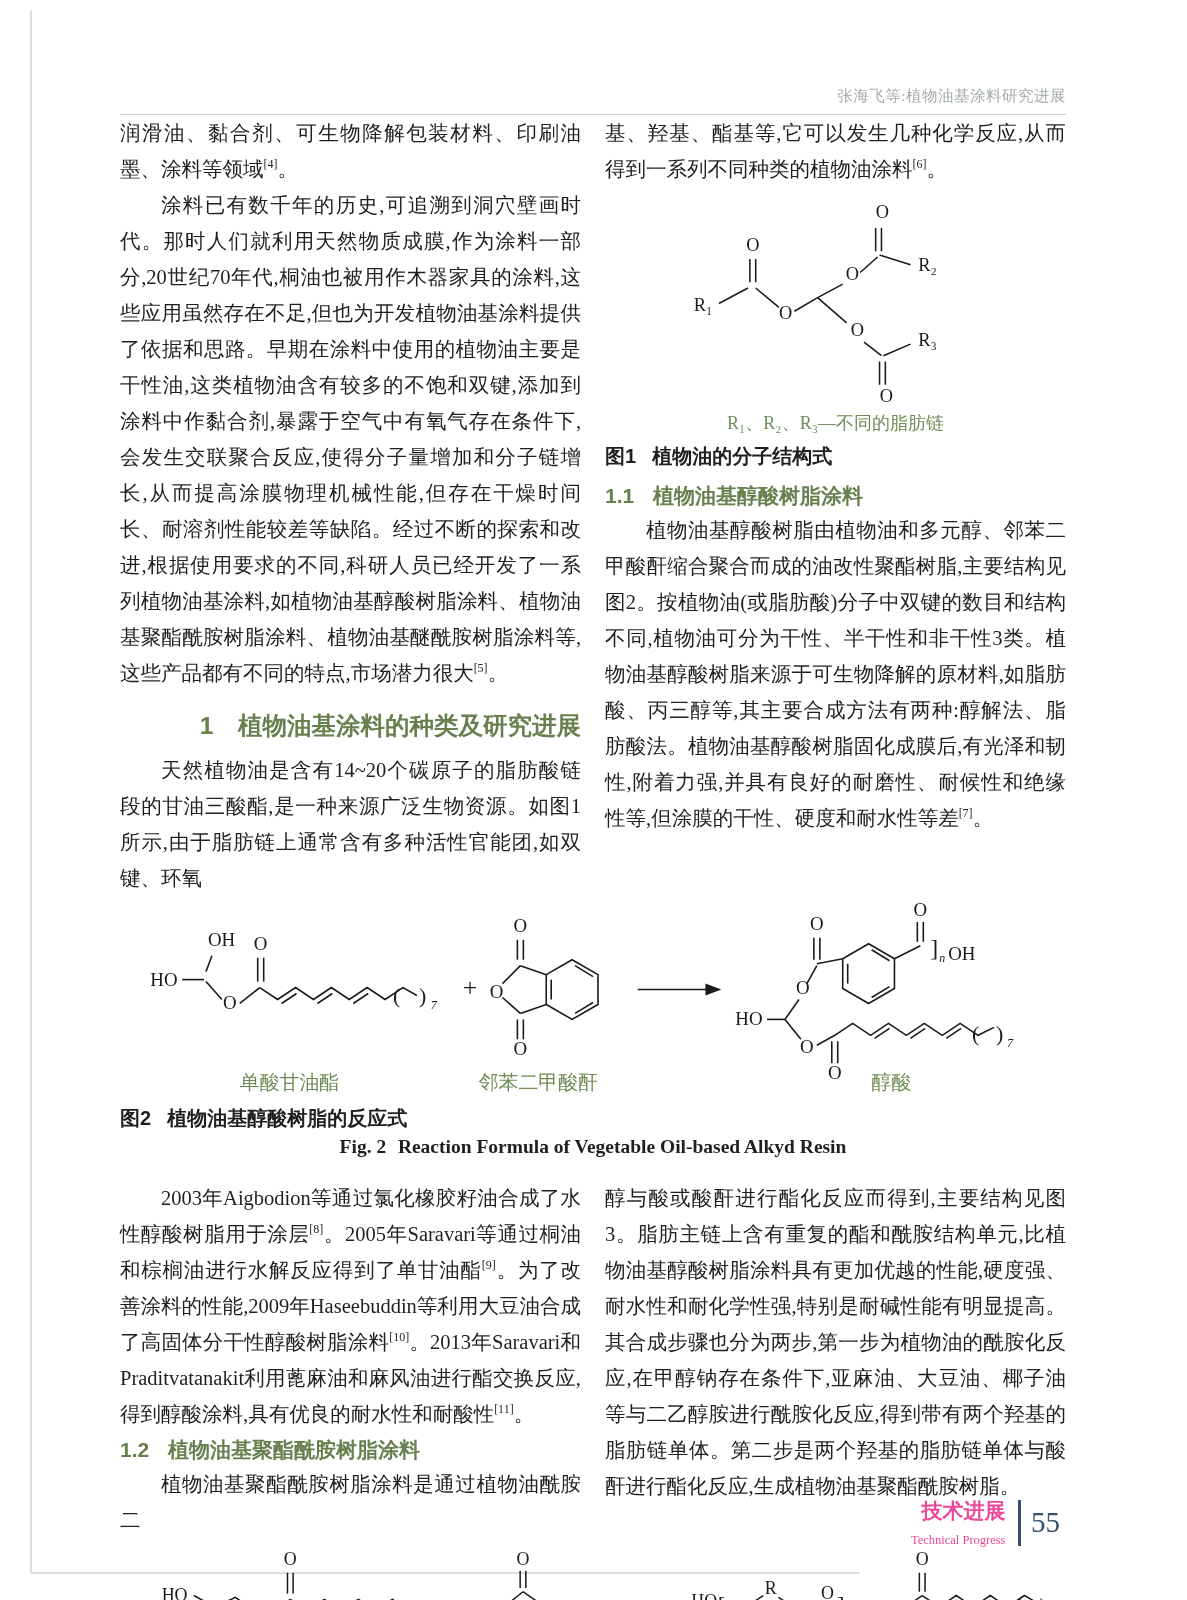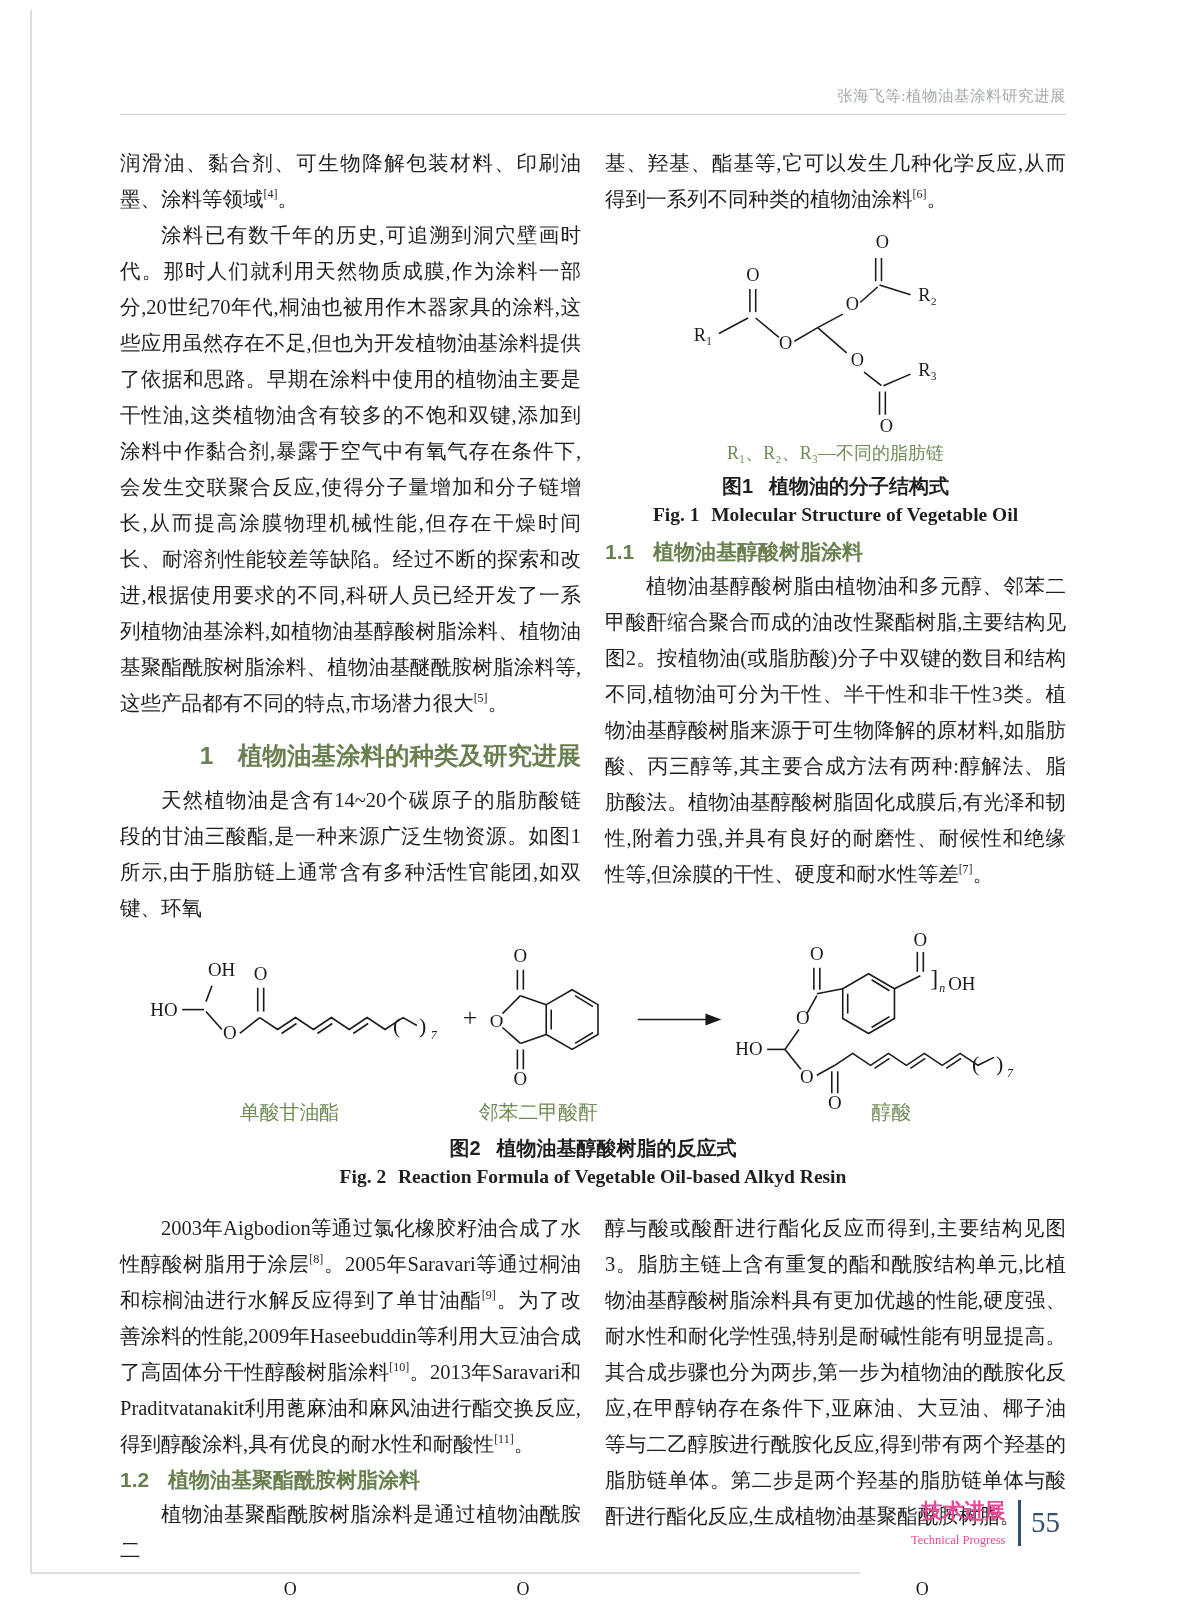--- a/index.html
+++ b/index.html
@@ -4,36 +4,36 @@
 <style>
   html,body{margin:0;padding:0;}
   body{width:1187px;height:1600px;position:relative;background:#ffffff;overflow:hidden;
        font-family:"Liberation Serif","DejaVu Serif",serif;color:#1f1f1f;}
   .edge-left{position:absolute;left:30px;top:10px;bottom:26px;width:2px;background:#dcdedd;}
   .edge-bottom{position:absolute;left:30px;bottom:26px;width:830px;height:2px;background:#dcdedd;}
   .content{position:absolute;left:120px;top:86px;width:946px;}
   .running-head{text-align:right;font-size:15.5px;color:#a3aca6;letter-spacing:.5px;
                 font-family:Liberation Serif, serif;}
   .head-rule{height:0;border-bottom:1.5px solid #c9cecb;margin-top:7px;}
-  .cols{display:flex;gap:24px;margin-top:30px;}
+  .cols{display:flex;gap:24px;}
   .col{flex:1;min-width:0;}
   .p{margin:0;font-size:20.5px;line-height:36px;text-align:justify;}
   .ind{text-indent:2em;}
   sup{font-size:12px;line-height:0;vertical-align:super;}
   .h1g{margin:18px 0 10px 0;font-size:24.5px;font-weight:bold;color:#68804f;
        font-family:"Liberation Sans","DejaVu Sans",sans-serif;text-align:right;}
   .h1g .hsp{margin-left:1em;}
   .h2g{margin:4px 0 2px 0;font-size:21px;font-weight:bold;color:#68804f;
        font-family:"Liberation Sans","DejaVu Sans",sans-serif;}
   .h2g .hsp{margin-left:.9em;}
   figure{margin:0;padding:0;}
   .fig1{ text-align:center;margin:12px 0 12px 0;}
   .figfull{margin:6px 0 2px 0;text-align:center;}
   .legend{font-size:18px;color:#6f8c55;margin-top:4px;}
-  .cap-cn{font-size:20px;font-weight:bold;margin-top:8px;text-align:center;
+  .cap-cn{font-size:20px;font-weight:bold;margin-top:8px;text-align:left;
           font-family:"Liberation Sans","DejaVu Sans",sans-serif;}
   .cap-cn .capsp{margin-left:.8em;}
   .cap-en{font-size:19.5px;font-weight:bold;margin-top:4px;text-align:center;}
   .cap-en .capsp{margin-left:.6em;}
   svg{display:block;margin:0 auto;}
   svg line, svg path, svg polyline{stroke:#1a1a1a;stroke-width:1.6;fill:none;}
   svg polygon.ah{fill:#1a1a1a;stroke:none;}
   svg text{fill:#1a1a1a;font-family:"Liberation Serif","DejaVu Serif",serif;font-size:19px;}
   svg text.sm{font-size:12px;font-style:italic;}
   svg text.pr{font-size:22px;}
@@ -97,21 +97,20 @@
             <text x="172" y="84" text-anchor="middle">O</text>
             <text x="203" y="20" text-anchor="middle">O</text>
             <text x="240" y="74">R₂</text>
             <text x="177" y="142" text-anchor="middle">O</text>
             <text x="207" y="210" text-anchor="middle">O</text>
             <text x="240" y="152">R₃</text>
           </g>
         </svg>
         <div class="legend">R₁、R₂、R₃—不同的脂肪链</div>
         <div class="cap-cn"><span>图1</span><span class="capsp">植物油的分子结构式</span></div>
-        <div class="cap-en"><span>Fig. 1</span><span class="capsp">Molecular Structure of Vegetable Oil</span></div>
       </figure>
 
       <h3 class="h2g"><span>1.1</span><span class="hsp">植物油基醇酸树脂涂料</span></h3>
       <p class="p ind">植物油基醇酸树脂由植物油和多元醇、邻苯二甲酸酐缩合聚合而成的油改性聚酯树脂,主要结构见图2。按植物油(或脂肪酸)分子中双键的数目和结构不同,植物油可分为干性、半干性和非干性3类。植物油基醇酸树脂来源于可生物降解的原材料,如脂肪酸、丙三醇等,其主要合成方法有两种:醇解法、脂肪酸法。植物油基醇酸树脂固化成膜后,有光泽和韧性,附着力强,并具有良好的耐磨性、耐候性和绝缘性等,但涂膜的干性、硬度和耐水性等差<sup>[7]</sup>。</p>
     </div>
   </div>
 
   <figure class="figfull">
     <svg width="946" height="195" viewBox="0 0 950 196">
       <g>

